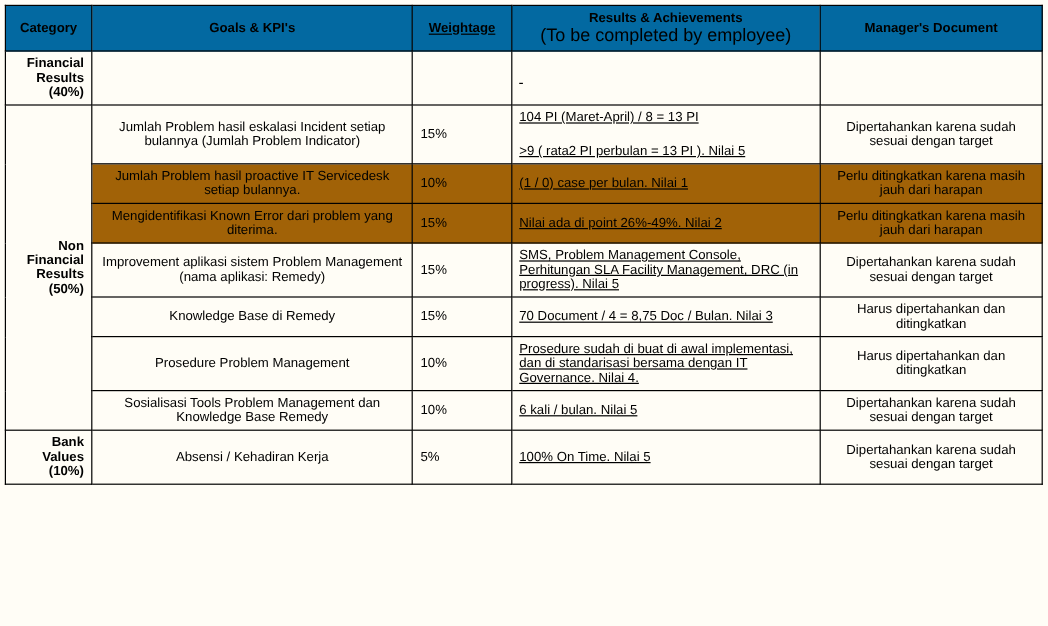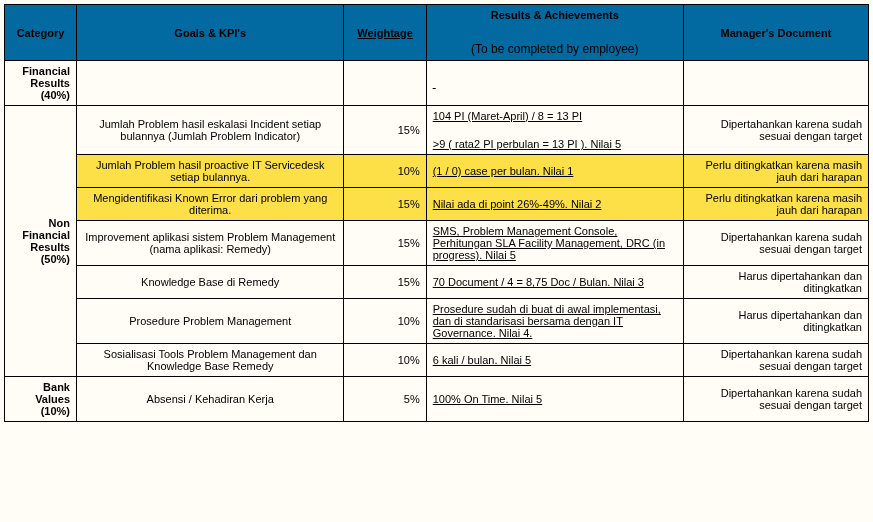--- a/index.html
+++ b/index.html
@@ -26,29 +26,28 @@
   col.cat { width: 70px; }
   col.goals { width: 260px; }
   col.weight { width: 80px; }
   col.results { width: 250px; }
   col.feedback { width: 180px; }
   td.cat {
     text-align: right;
     font-weight: bold;
   }
   td.goals { text-align: center; }
-  td.weight { text-align: right; }
+  td.weight { text-align: left; }
   td.results { text-align: left; text-decoration: underline; }
-  td.feedback { text-align: right; }
-  tr.highlight td { background: #fde047; }
+  td.feedback { text-align: center; }
+  tr.highlight td { background: #a16207; }
   .subtitle {
     font-weight: normal;
-    font-size: 12px;
+    font-size: 15px;
     display: block;
-    margin-top: 21px;
   }
   .u { text-decoration: underline; }
   th .hdr-main { font-weight:bold; }
 </style>
 </head>
 <body>
 
 <table>
   <colgroup>
     <col class="cat">

